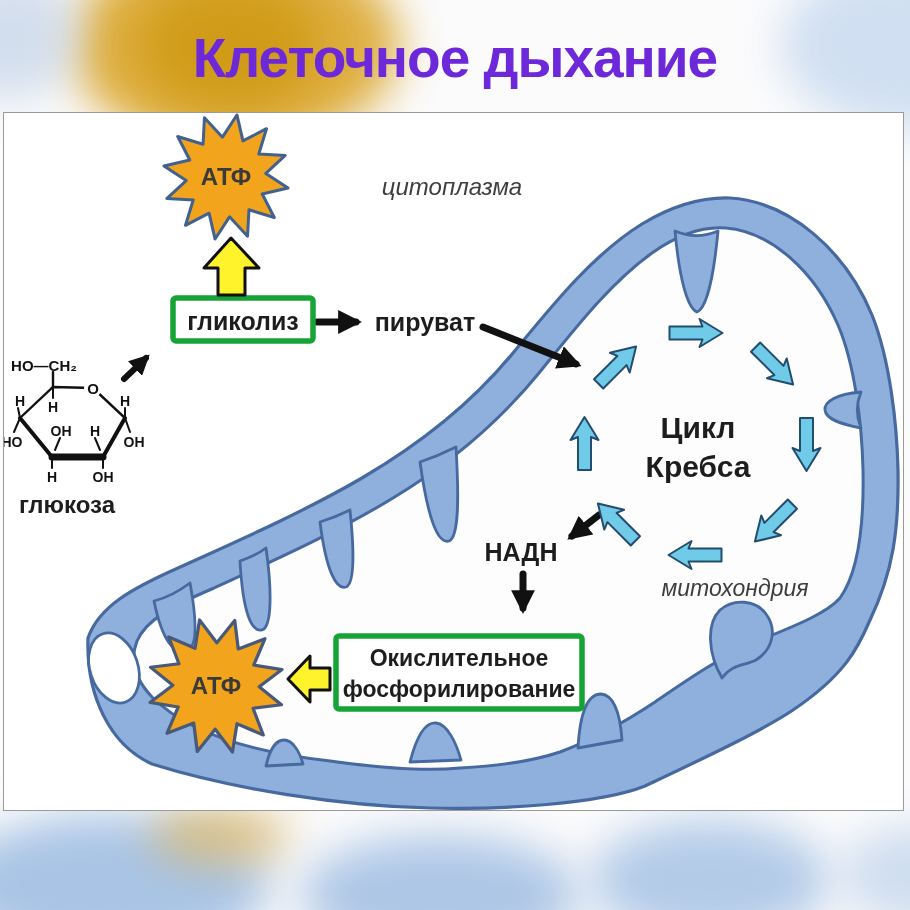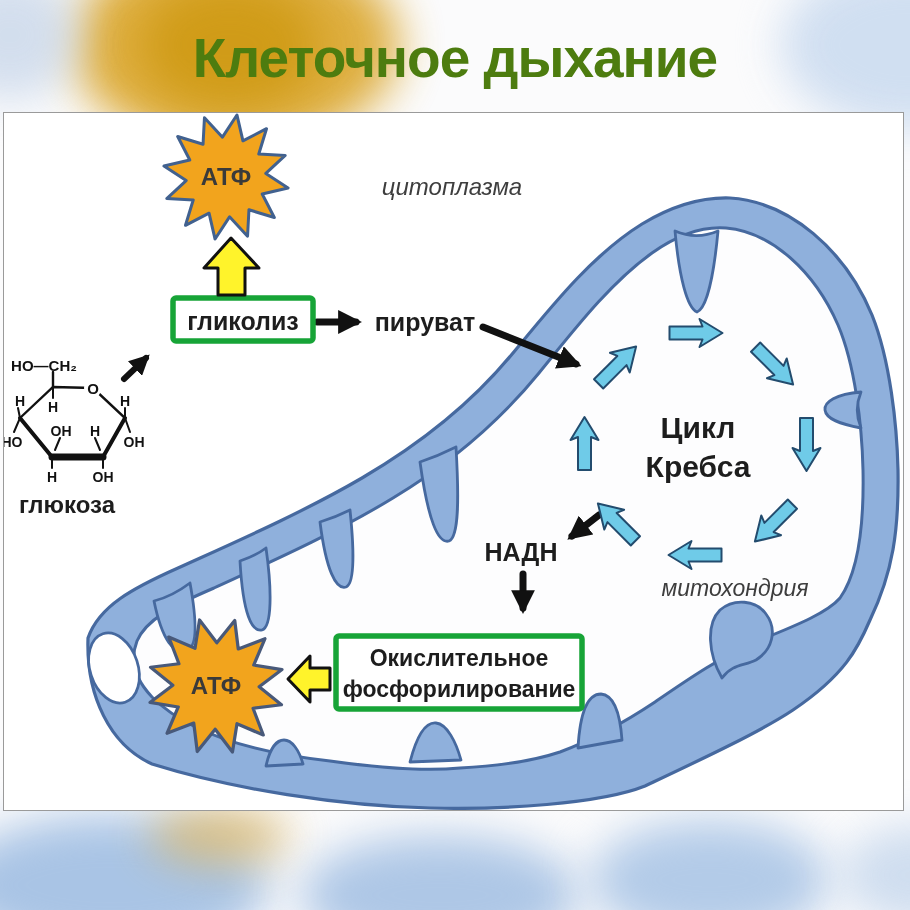--- a/index.html
+++ b/index.html
@@ -1,19 +1,19 @@
 <!DOCTYPE html>
 <html><head>
 <meta charset="utf-8">
 <style>
   html,body{margin:0;padding:0;width:910px;height:910px;overflow:hidden;
     background:#fbfbfc;font-family:"Liberation Sans",sans-serif;position:relative;}
   .blob{position:absolute;border-radius:50%;filter:blur(22px);pointer-events:none;}
   .title{position:absolute;top:26px;left:0;width:910px;text-align:center;
-    font-size:55px;font-weight:800;letter-spacing:-1px;color:#4d7c0f;}
+    font-size:55px;font-weight:800;letter-spacing:-1px;color:#6d28d9;}
   .panel{position:absolute;left:3px;top:112px;width:901px;height:699px;
     background:#ffffff;border:1px solid #9a9a9a;box-sizing:border-box;}
   svg{display:block;}
   .mito-stroke{stroke:#46699F;stroke-width:3.2;stroke-linejoin:round;stroke-linecap:round;}
   .mito-inner{stroke:#46699F;stroke-width:3;stroke-linejoin:round;}
   .crista{stroke:#46699F;stroke-width:2.8;stroke-linejoin:round;stroke-linecap:round;}
   .cyc-arrow{stroke:#234C6E;stroke-width:2;stroke-linejoin:round;}
   .blk{stroke:#111;fill:none;}
   .bond{stroke:#111;stroke-linecap:round;}
   .lbl-bold{font-weight:bold;fill:#1d1d1d;}

